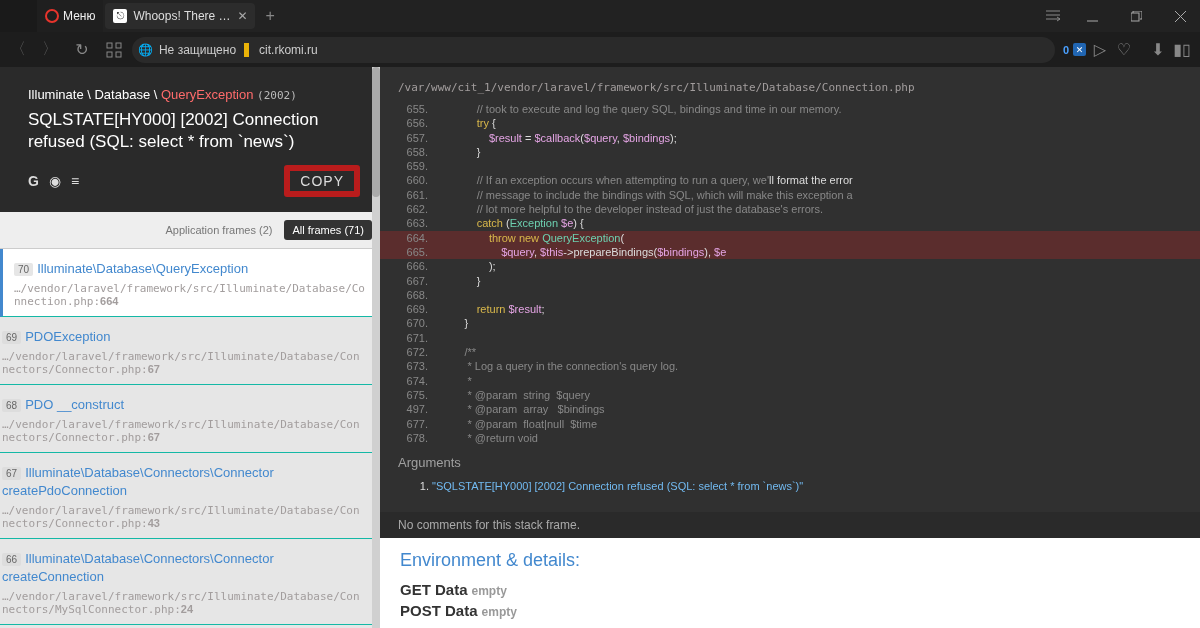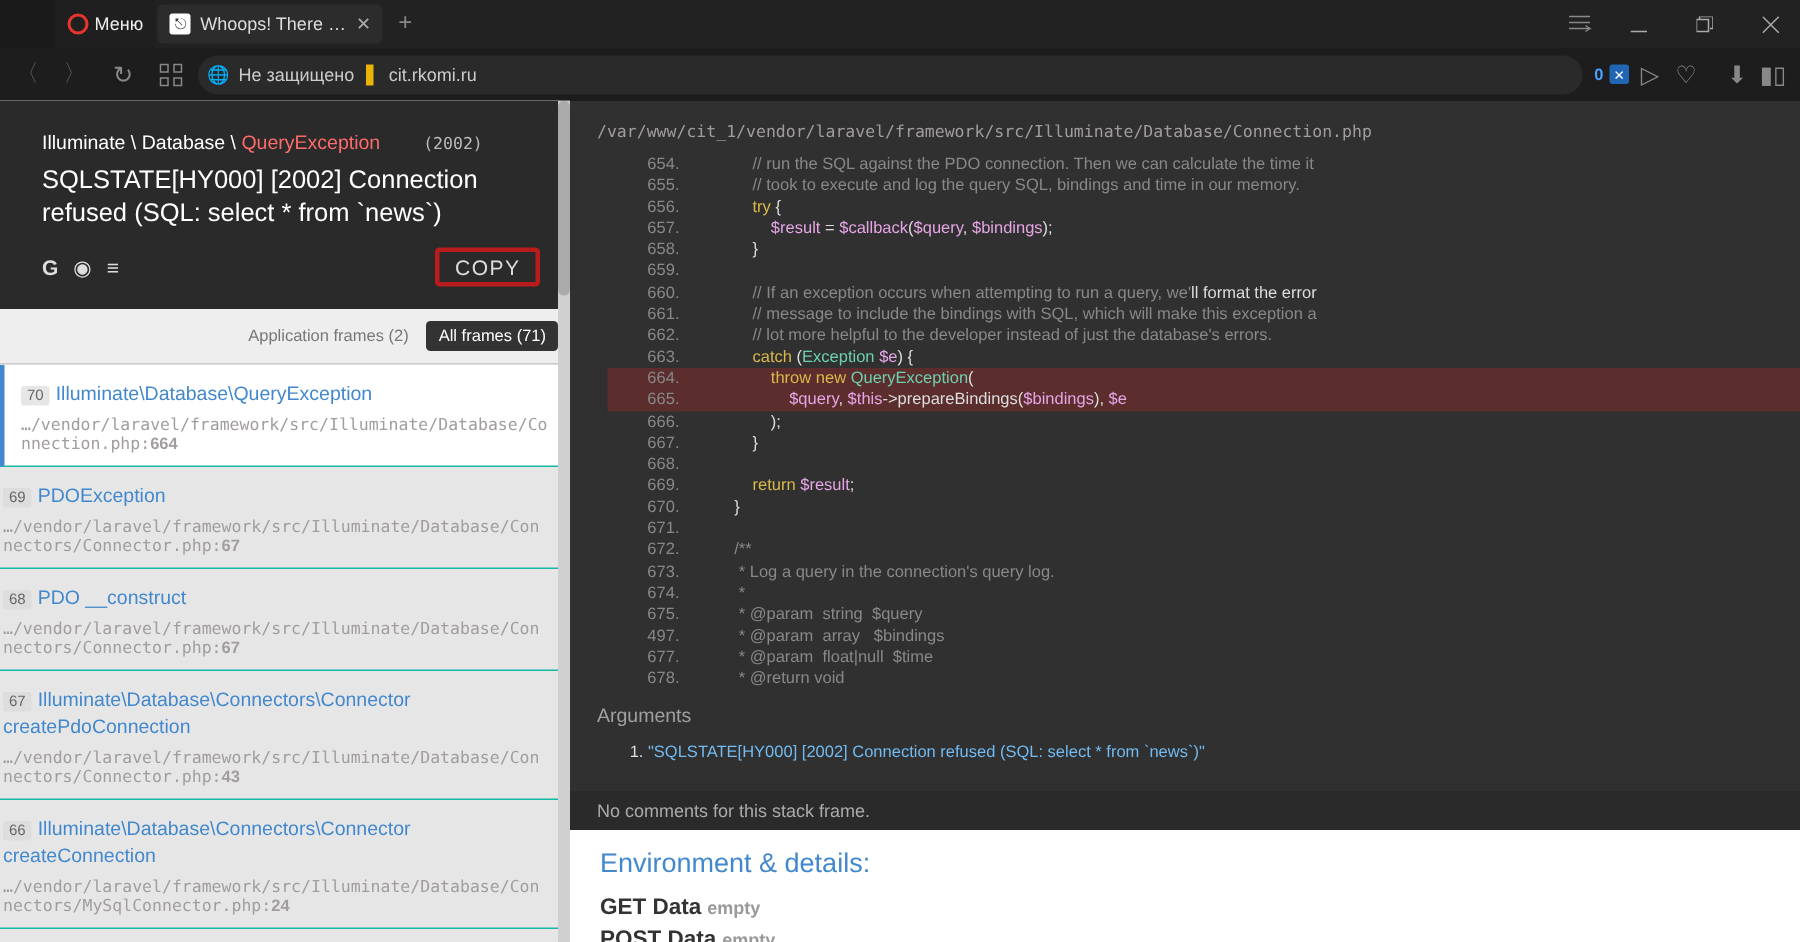--- a/index.html
+++ b/index.html
@@ -32,37 +32,37 @@
 .sidebar { width: 380px; background: #e6e6e6; color: #333; display: flex; flex-direction: column; overflow: hidden; position: relative; }
 .sidebar-scroll { position: absolute; right: 0; top: 0; width: 8px; height: 100%; background: #d0d0d0; }
 .sidebar-thumb { position: absolute; right: 0; top: 0; width: 8px; height: 130px; background: #aaa; border-radius: 4px; }
 .exc-header { background: #2a2a2a; color: #fff; padding: 20px 20px 15px 28px; }
 .exc-ns { font-size: 13px; margin-bottom: 6px; }
 .exc-ns .ql { color: #ff6b6b; }
 .exc-ns .code { color: #bbb; }
 .exc-msg { font-size: 17px; font-weight: 400; line-height: 1.3; margin-bottom: 12px; }
 .exc-icons { display: flex; align-items: center; gap: 10px; }
 .exc-icons span { font-size: 14px; color: #ddd; }
-.copy-btn { margin-left: auto; border: 3px solid #b91c1c; padding: 2px 10px; font-size: 11px; color: #ddd; border-radius: 3px; letter-spacing: 1px; }
+.copy-btn { margin-left: auto; border: 6px solid #b91c1c; padding: 2px 10px; font-size: 11px; color: #ddd; border-radius: 3px; letter-spacing: 1px; }
 .frame-tabs { background: #eee; padding: 8px; display: flex; justify-content: flex-end; gap: 4px; border-bottom: 1px solid #ccc; }
 .frame-tab { font-size: 11px; padding: 4px 8px; border-radius: 3px; color: #777; }
 .frame-tab.active { background: #333; color: #fff; }
 .frames { overflow-y: auto; flex: 1; }
 .frame { padding: 10px 14px 8px 2px; border-bottom: 1px solid #14b8a6; }
 .frame.active { background: #fff; border-left: 3px solid #4288ce; padding-left: 11px; }
 .frame .num { display: inline-block; background: #ddd; color: #666; font-size: 10px; padding: 1px 4px; border-radius: 2px; margin-right: 4px; }
 .frame.active .num { background: #e6e6e6; }
 .frame .title { font-size: 13px; color: #4288ce; }
 .frame .path { font-size: 11px; font-family: Consolas, monospace; color: #a29d9d; margin-top: 5px; word-break: break-all; }
 .frame .path .line { color: #a29d9d; }
 
 .main { flex: 1; background: #fff; overflow-y: auto; }
 .code-block { background: #303030; padding: 14px 0 10px 0; }
 .filepath { font-size: 11px; font-family: Consolas, monospace; color: #a29d9d; padding: 0 18px 8px 18px; }
-.code { font-family: Consolas, monospace; font-size: 11px; line-height: 1.3; margin-left: 25px; }
+.code { font-family: Consolas, monospace; font-size: 11px; line-height: 1.3; }
 .code-line { display: flex; }
 .code-line .ln { width: 60px; text-align: right; padding-right: 12px; color: #888; flex-shrink: 0; }
 .code-line .ct { flex: 1; white-space: pre; color: #ddd; }
 .code-line.hl { background: #5b2d2d; }
 .c-comment { color: #888; }
 .c-key { color: #d9b84b; }
 .c-var { color: #e5a5e5; }
 .c-type { color: #6dd0b0; }
 .args { padding: 10px 18px; font-size: 13px; font-family: Consolas, monospace; color: #a0a0a0; }
 .args ol { padding: 10px 0 0 34px; }
@@ -189,24 +189,20 @@
     <div class="sidebar-scroll">
         <div class="sidebar-thumb"></div>
       </div>
   </div>
 
   <div class="main">
     <div class="code-block">
       <div class="filepath">/var/www/cit_1/vendor/laravel/framework/src/Illuminate/Database/Connection.php</div>
       <div class="code" id="code-lines">
           <div class="code-line">
-            <span class="ln">654.</span>
-            <span class="ct">            <span class="c-comment">// run the SQL against the PDO connection. Then we can calculate the time it</span></span>
-          </div>
-          <div class="code-line">
             <span class="ln">655.</span>
             <span class="ct">            <span class="c-comment">// took to execute and log the query SQL, bindings and time in our memory.</span></span>
           </div>
           <div class="code-line">
             <span class="ln">656.</span>
             <span class="ct">            <span class="c-key">try</span> {</span>
           </div>
           <div class="code-line">
             <span class="ln">657.</span>
             <span class="ct">                <span class="c-var">$result</span> = <span class="c-var">$callback</span>(<span class="c-var">$query</span>, <span class="c-var">$bindings</span>);</span>

